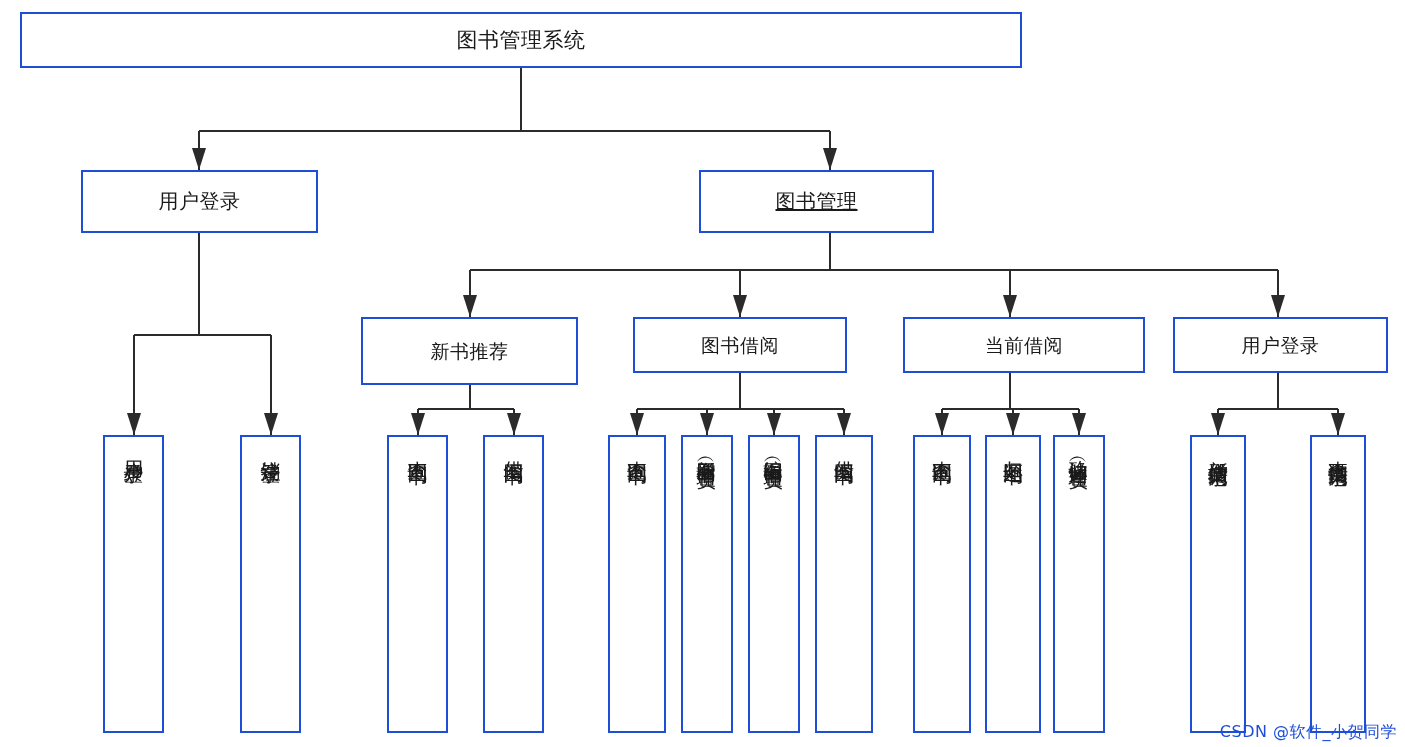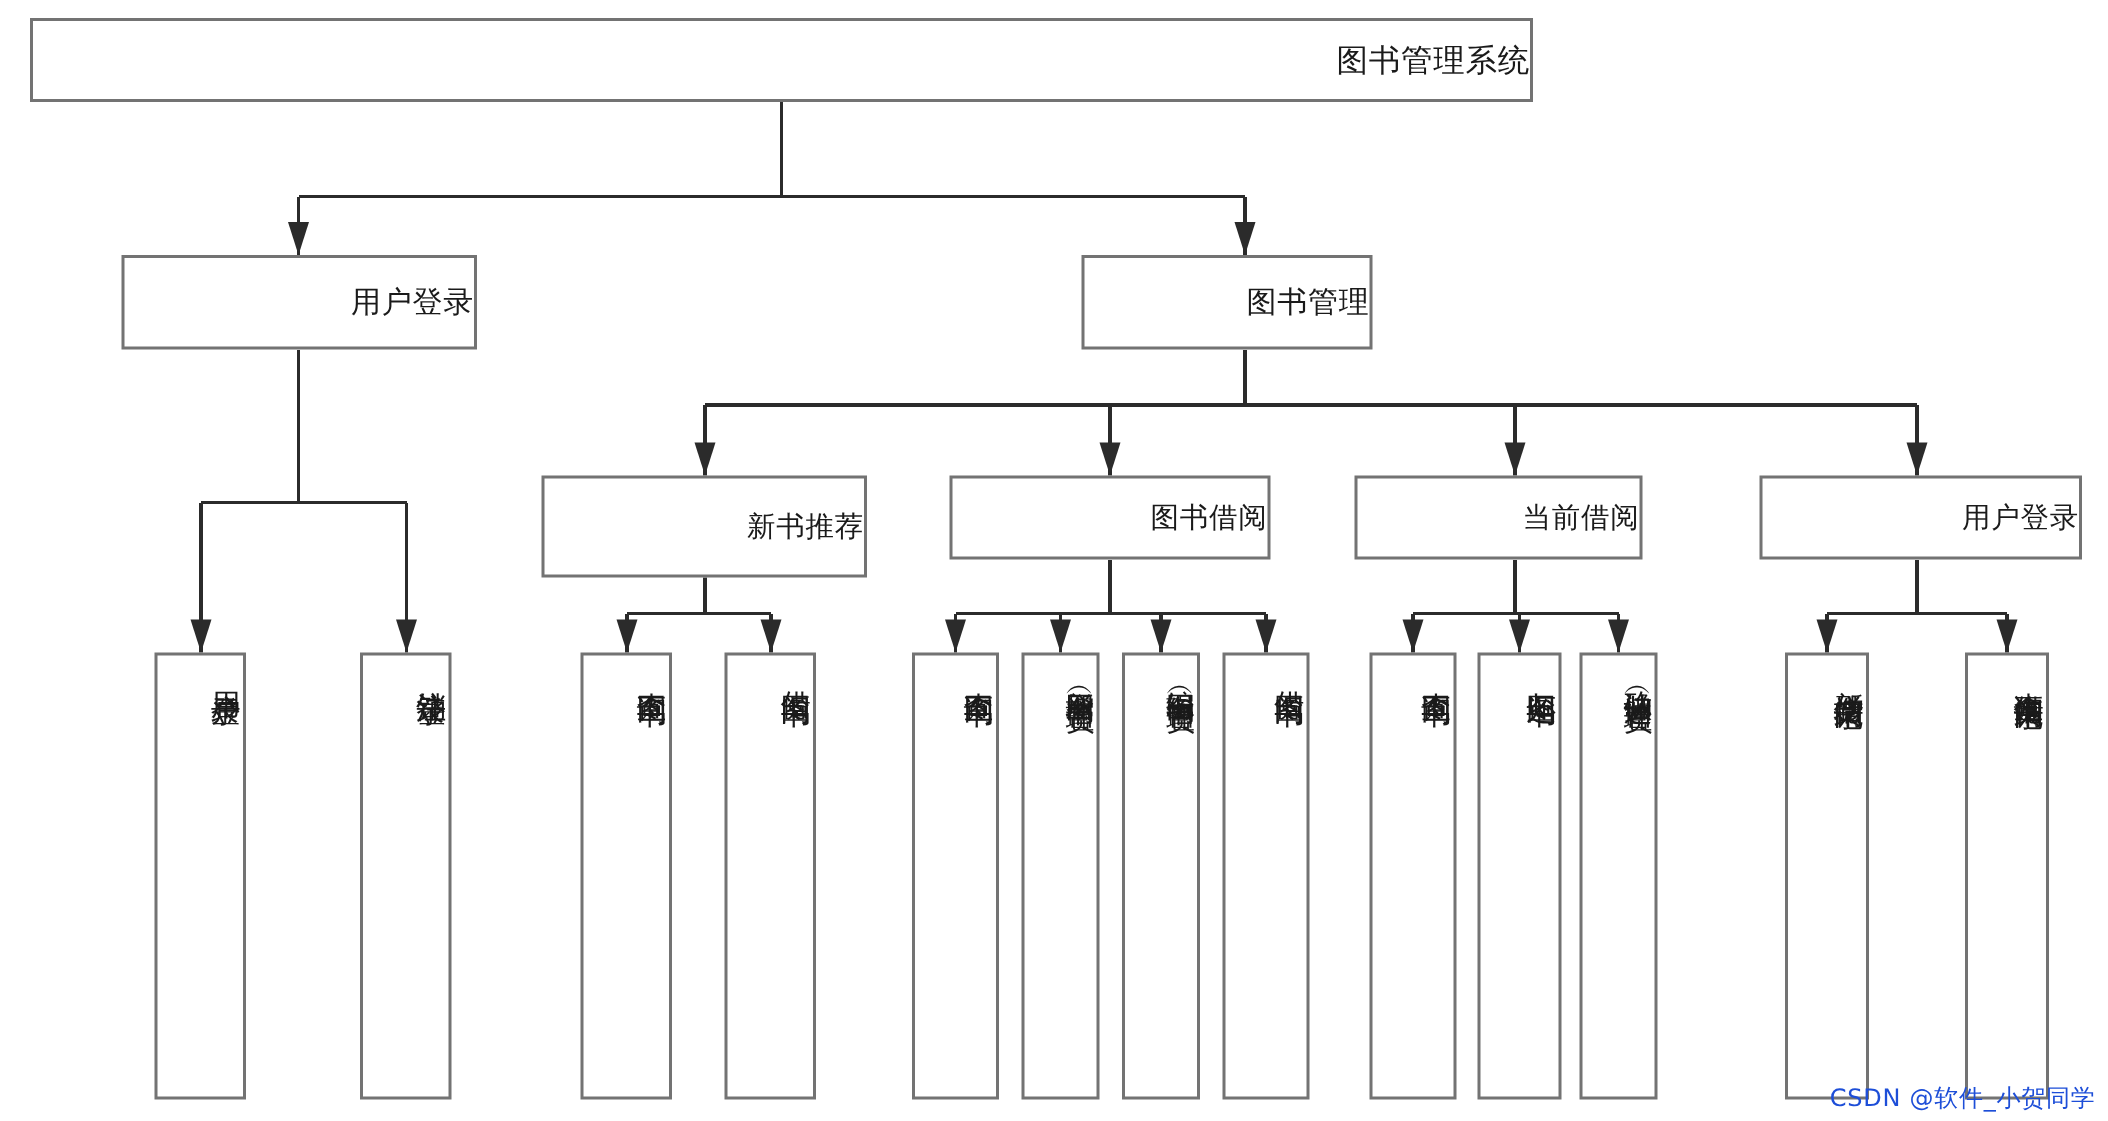--- a/index.html
+++ b/index.html
@@ -23,24 +23,24 @@
     left: 0;
     top: 0;
     width: 1405px;
     height: 747px;
     pointer-events: none;
   }
   .node {
     position: absolute;
     box-sizing: border-box;
     background: #ffffff;
-    border: 2px solid #737373;
+    border: 2px solid #1d4ed8;
     display: flex;
     align-items: center;
-    justify-content: flex-end;
+    justify-content: center;
     color: #1a1a1a;
     z-index: 2;
   }
   .node-label {
     display: block;
     text-align: center;
     line-height: 1.18;
     letter-spacing: 0.5px;
   }
   .node-root .node-label {
@@ -138,31 +138,31 @@
       <polygon points="1331,413 1345,413 1338,435" fill="#2b2b2b"></polygon>
     </svg>
 
   <div class="node node-root" style="left: 20px; top: 12px; width: 1002px; height: 56px;">
     <span class="node-label">图书管理系统</span>
   </div>
 
   <div class="node node-tier1" style="left: 81px; top: 170px; width: 237px; height: 63px;">
     <span class="node-label">用户登录</span>
   </div>
-  <div class="node node-tier1" style="left: 721px; top: 170px; width: 194px; height: 63px;">
+  <div class="node node-tier1" style="left: 699px; top: 170px; width: 235px; height: 63px; text-decoration: underline;">
     <span class="node-label">图书管理</span>
   </div>
 
   <div class="node node-tier2" style="left: 361px; top: 317px; width: 217px; height: 68px;">
     <span class="node-label">新书推荐</span>
   </div>
   <div class="node node-tier2" style="left: 633px; top: 317px; width: 214px; height: 56px;">
     <span class="node-label">图书借阅</span>
   </div>
-  <div class="node node-tier2" style="left: 903px; top: 317px; width: 192px; height: 56px;">
+  <div class="node node-tier2" style="left: 903px; top: 317px; width: 242px; height: 56px;">
     <span class="node-label">当前借阅</span>
   </div>
   <div class="node node-tier2" style="left: 1173px; top: 317px; width: 215px; height: 56px;">
     <span class="node-label">用户登录</span>
   </div>
 
   <div class="node node-leaf" style="left: 103px; top: 435px; width: 61px; height: 298px;">
     <span class="node-label">用户登录</span>
   </div>
   <div class="node node-leaf" style="left: 240px; top: 435px; width: 61px; height: 298px;">

